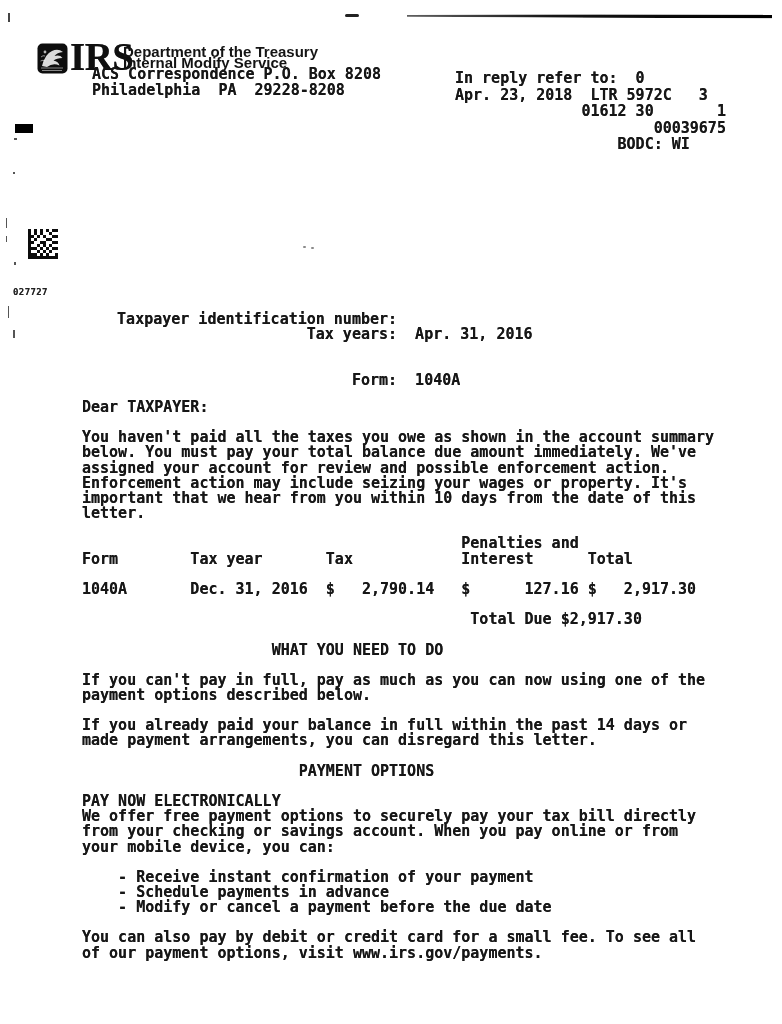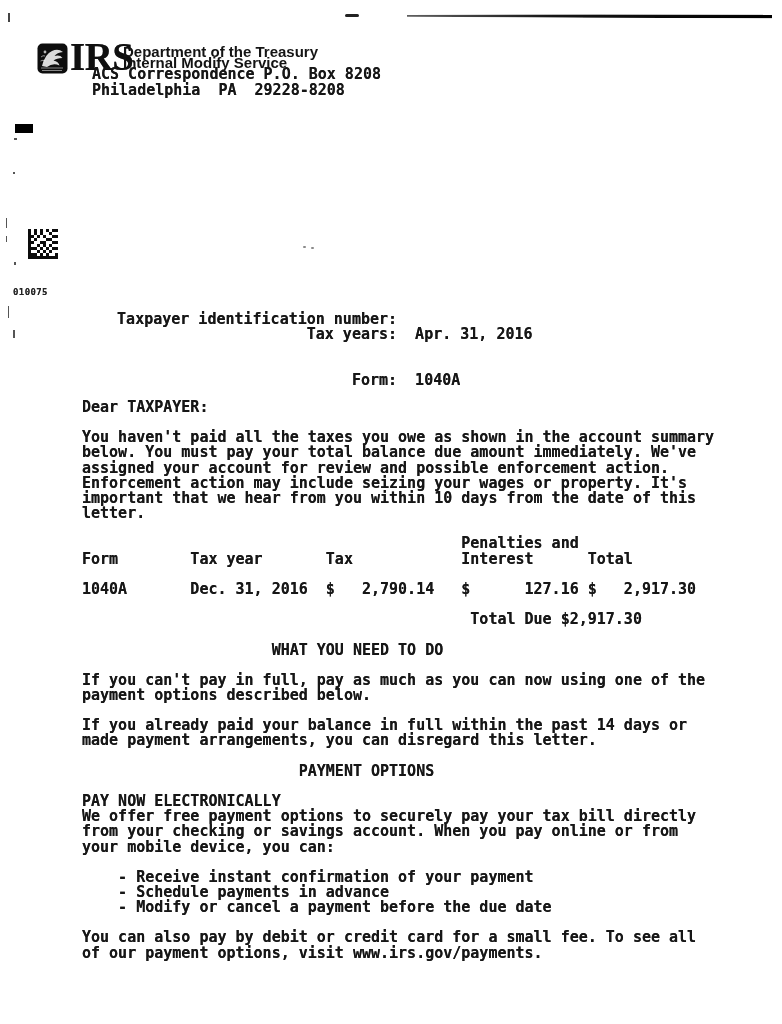--- a/index.html
+++ b/index.html
@@ -75,20 +75,25 @@
     <path d="M4 14 Q6 12 8 13 M3.5 18 Q6 16.5 8.5 18" stroke="#ffffff" stroke-width="1" fill="none" opacity="0.55"></path>
   </svg>
   <div id="irs-wordmark">IRS</div>
   <div id="dept-lines">
     <div>Department of the Treasury</div>
     <div>Internal Modify Service</div>
   </div>
 
   <pre class="mono" id="addr-block">ACS Correspondence P.O. Box 8208
 Philadelphia  PA  29228-8208</pre>
+  <pre class="mono" id="ref-block">In reply refer to:  0
+Apr. 23, 2018  LTR 5972C   3
+              01612 30       1
+                      00039675
+                  BODC: WI</pre>
 
   <svg id="barcode" width="30" height="30" viewBox="0 0 30 30" shape-rendering="crispEdges">
     <g fill="#0c0c0c">
       <rect x="0" y="0" width="3" height="30"></rect>
         <rect x="0" y="27" width="30" height="3"></rect>
       <rect x="0" y="0" width="3" height="3"></rect>
         <rect x="6" y="0" width="3" height="3"></rect>
         <rect x="12" y="0" width="3" height="3"></rect>
         <rect x="18" y="0" width="3" height="3"></rect>
         <rect x="24" y="0" width="3" height="3"></rect>
@@ -121,21 +126,21 @@
         <rect x="24" y="18" width="3" height="3"></rect>
       <rect x="9" y="21" width="3" height="3"></rect>
         <rect x="15" y="21" width="3" height="3"></rect>
         <rect x="21" y="21" width="3" height="3"></rect>
       <rect x="3" y="24" width="3" height="3"></rect>
         <rect x="6" y="24" width="3" height="3"></rect>
         <rect x="12" y="24" width="3" height="3"></rect>
         <rect x="18" y="24" width="3" height="3"></rect>
     </g>
   </svg>
-  <div class="stamp">010075</div>
+  <div class="stamp">027727</div>
 
   <pre class="mono" id="tin-block">   Taxpayer identification number:
                         Tax years:  Apr. 31, 2016
 
 
                              Form:  1040A</pre>
 
   <pre class="mono" id="body-block">Dear TAXPAYER:
 
 You haven't paid all the taxes you owe as shown in the account summary

